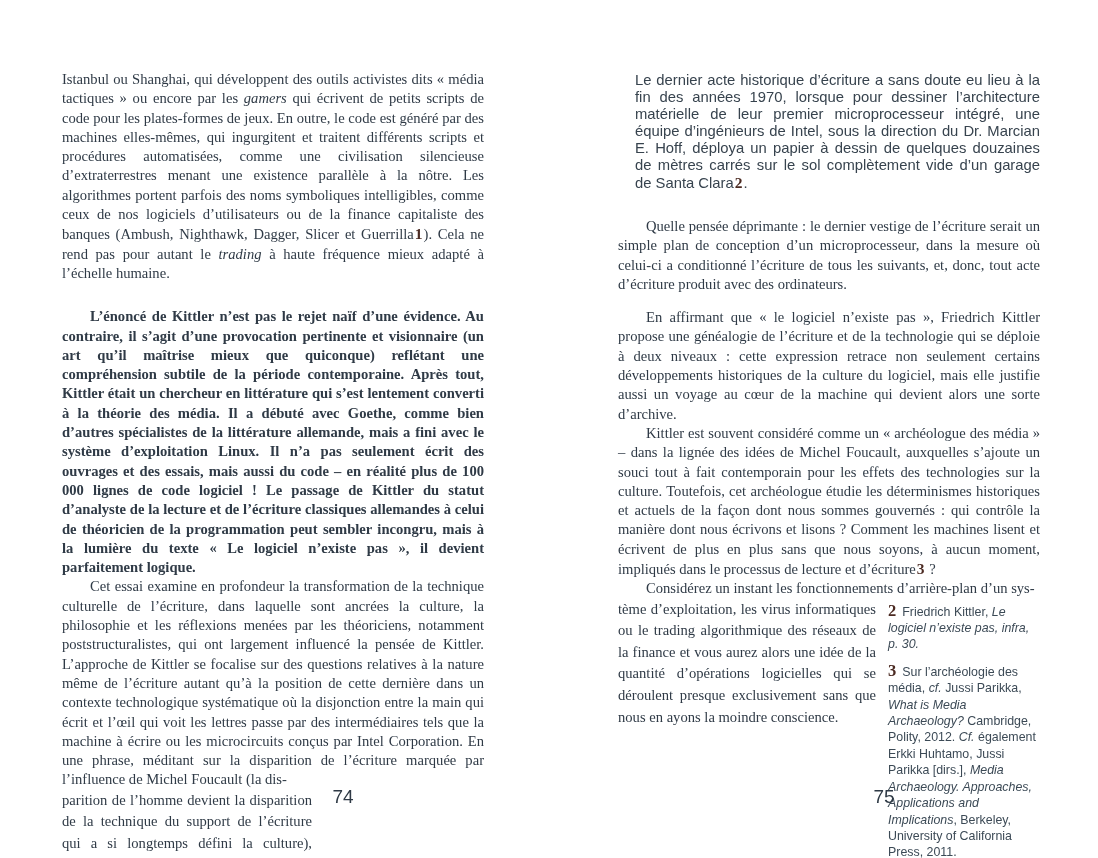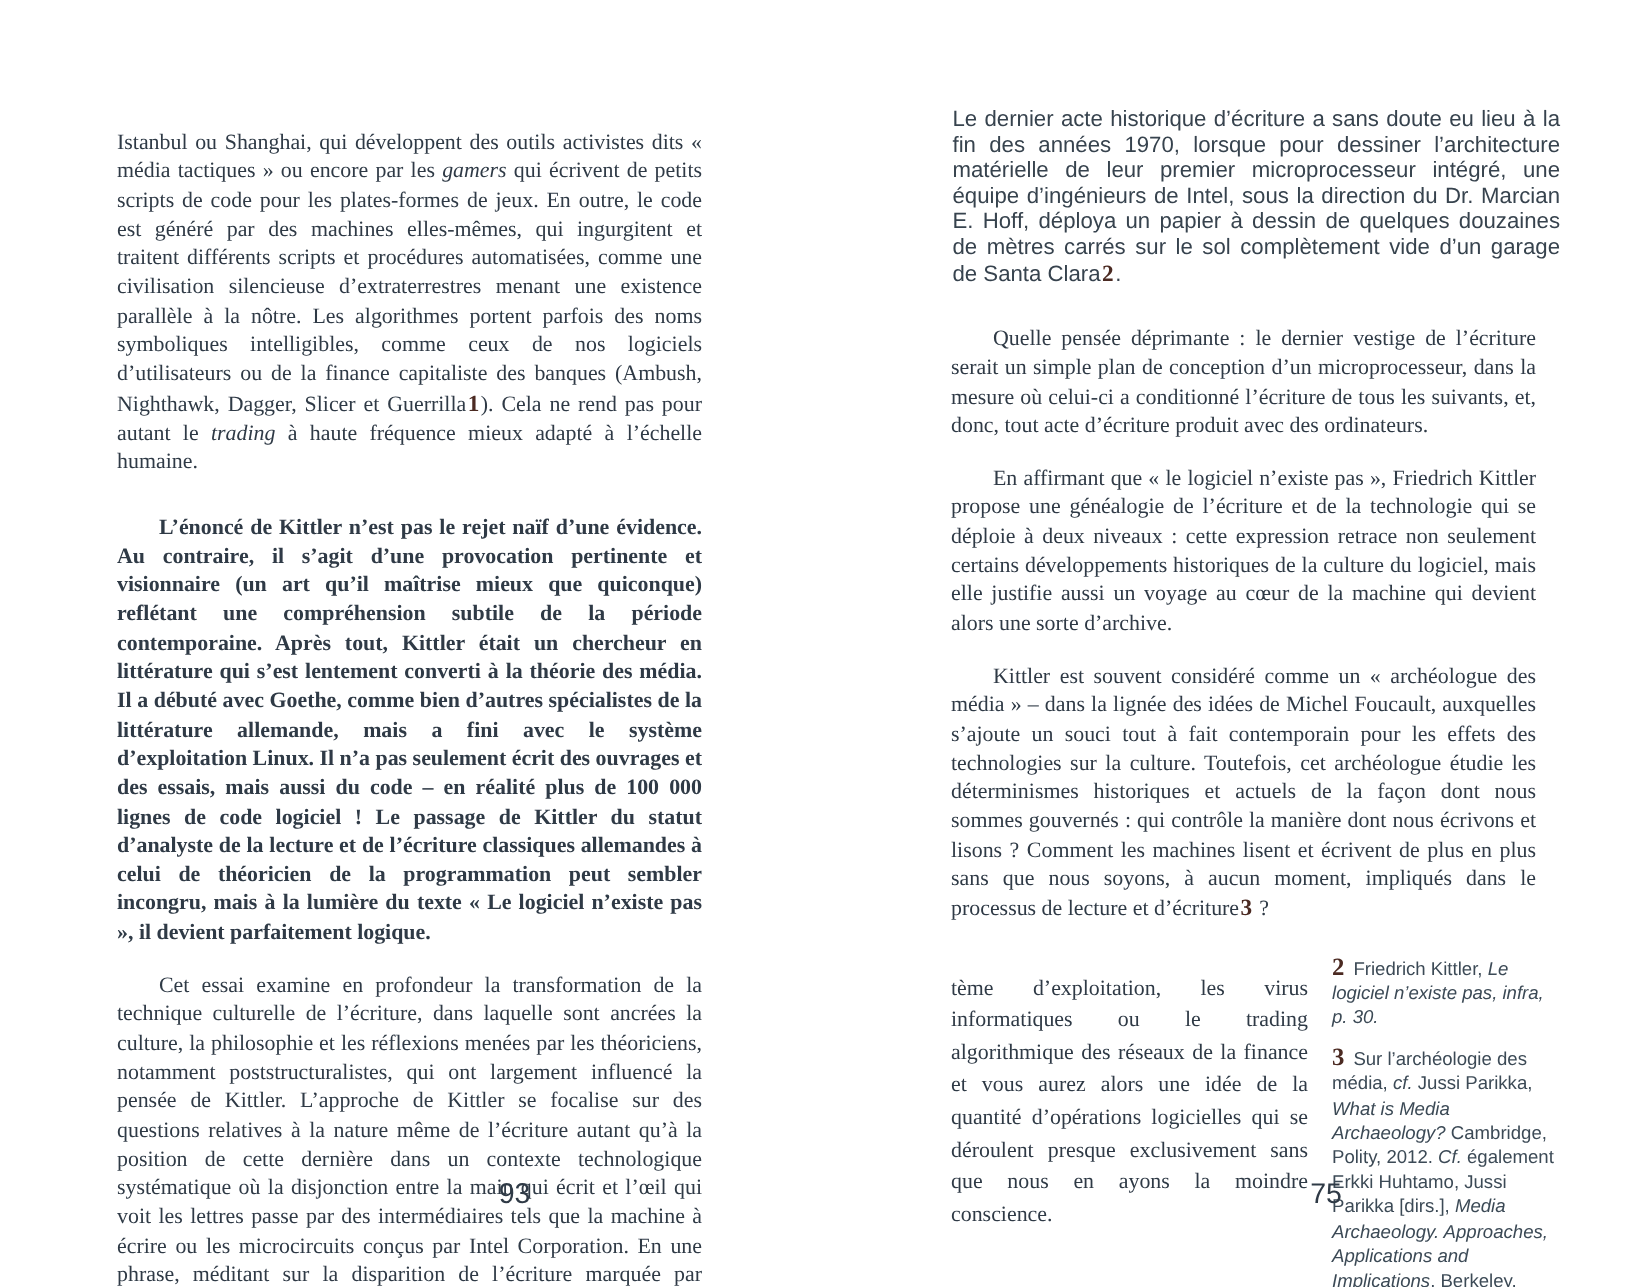--- a/index.html
+++ b/index.html
@@ -8,21 +8,21 @@
     width:1098px;height:858px;
     background:#ffffff;
     overflow:hidden;
     font-family:"Liberation Serif", serif;
   }
   .page{position:absolute;top:70px;width:422px;height:760px;}
   .page.left{left:62px;}
   .page.right{left:618px;}
 
   .body{
-    margin:16px;
+    margin:0;
     font-size:14.6px;
     line-height:19.3px;
     color:#2f3a46;
     text-align:justify;
     hyphens:auto;
     -webkit-hyphens:auto;
   }
   .indent{text-indent:28px;}
   .gap-top{margin-top:24px;font-weight:bold;}
   .gap-top-sm{margin-top:14px;}
@@ -92,28 +92,29 @@
 
 <div class="spread">
 
   <section class="page left">
     <p class="body"><span>Istanbul ou Shanghai, qui développent des outils activistes dits « média tactiques » ou encore par les </span><span class="it">gamers</span><span> qui écrivent de petits scripts de code pour les plates-formes de jeux. En outre, le code est généré par des machines elles-mêmes, qui ingurgitent et traitent différents scripts et procédures automatisées, comme une civilisation silencieuse d’extraterrestres menant une existence parallèle à la nôtre. Les algorithmes portent parfois des noms symboliques intelligibles, comme ceux de nos logiciels d’utilisateurs ou de la finance capitaliste des banques (Ambush, Nighthawk, Dagger, Slicer et Guerrilla</span><span class="fnmark">1</span><span>). Cela ne rend pas pour autant le </span><span class="it">trading</span><span> à haute fréquence mieux adapté à l’échelle humaine.</span></p>
     <p class="body indent gap-top"><span>L’énoncé de Kittler n’est pas le rejet naïf d’une évidence. Au contraire, il s’agit d’une provocation pertinente et visionnaire (un art qu’il maîtrise mieux que quiconque) reflétant une compréhension subtile de la période contemporaine. Après tout, Kittler était un chercheur en littérature qui s’est lentement converti à la théorie des média. Il a débuté avec Goethe, comme bien d’autres spécialistes de la littérature allemande, mais a fini avec le système d’exploitation Linux. Il n’a pas seulement écrit des ouvrages et des essais, mais aussi du code – en réalité plus de 100 000 lignes de code logiciel ! Le passage de Kittler du statut d’analyste de la lecture et de l’écriture classiques allemandes à celui de théoricien de la programmation peut sembler incongru, mais à la lumière du texte « Le logiciel n’existe pas », il devient parfaitement logique.</span></p>
     <p class="body indent"><span>Cet essai examine en profondeur la transformation de la technique culturelle de l’écriture, dans laquelle sont ancrées la culture, la philosophie et les réflexions menées par les théoriciens, notamment poststructuralistes, qui ont largement influencé la pensée de Kittler. L’approche de Kittler se focalise sur des questions relatives à la nature même de l’écriture autant qu’à la position de cette dernière dans un contexte technologique systématique où la disjonction entre la main qui écrit et l’œil qui voit les lettres passe par des intermédiaires tels que la machine à écrire ou les microcircuits conçus par Intel Corporation. En une phrase, méditant sur la disparition de l’écriture marquée par l’influence de Michel Foucault (la dis-</span></p>
     <div class="wrap-row">
       <p class="body narrow"><span>parition de l’homme devient la disparition de la technique du support de l’écriture qui a si longtemps défini la culture), Kittler écrit :</span></p>
     </div>
-    <div class="pagenum">93</div>
+    <div class="pagenum">74</div>
   </section>
 
   <section class="page right">
     <p class="quote"><span>Le dernier acte historique d’écriture a sans doute eu lieu à la fin des années 1970, lorsque pour dessiner l’architecture matérielle de leur premier microprocesseur intégré, une équipe d’ingénieurs de Intel, sous la direction du Dr. Marcian E. Hoff, déploya un papier à dessin de quelques douzaines de mètres carrés sur le sol complètement vide d’un garage de Santa Clara</span><span class="fnmark">2</span><span>.</span></p>
     <p class="body indent"><span>Quelle pensée déprimante : le dernier vestige de l’écriture serait un simple plan de conception d’un microprocesseur, dans la mesure où celui-ci a conditionné l’écriture de tous les suivants, et, donc, tout acte d’écriture produit avec des ordinateurs.</span></p>
     <p class="body indent gap-top-sm"><span>En affirmant que « le logiciel n’existe pas », Friedrich Kittler propose une généalogie de l’écriture et de la technologie qui se déploie à deux niveaux : cette expression retrace non seulement certains développements historiques de la culture du logiciel, mais elle justifie aussi un voyage au cœur de la machine qui devient alors une sorte d’archive.</span></p>
     <p class="body indent"><span>Kittler est souvent considéré comme un « archéologue des média » – dans la lignée des idées de Michel Foucault, auxquelles s’ajoute un souci tout à fait  contemporain pour les effets des technologies sur la culture. Toutefois, cet archéologue étudie les déterminismes historiques et actuels de la façon dont nous sommes gouvernés : qui contrôle la manière dont nous écrivons et lisons ? Comment les machines lisent et écrivent de plus en plus sans que nous soyons, à aucun moment, impliqués dans le processus de lecture et d’écriture</span><span class="fnmark">3</span><span> ?</span></p>
+    <p class="body indent"><span>Considérez un instant les fonctionnements d’arrière-plan d’un sys-</span></p>
     <div class="wrap-row">
       <p class="body narrow-r"><span>tème d’exploitation, les virus informatiques ou le trading algorithmique des réseaux de la finance et vous aurez alors une idée de la quantité d’opérations logicielles qui se déroulent presque exclusivement sans que nous en ayons la moindre conscience.</span></p>
       <div class="fncol">
         <aside class="footnote"><span class="fnlead">2</span><span>Friedrich Kittler, </span><span class="it">Le logiciel n’existe pas, infra, p. 30.</span></aside>
         <aside class="footnote"><span class="fnlead">3</span><span>Sur l’archéologie des média, </span><span class="it">cf.</span><span> Jussi Parikka, </span><span class="it">What is Media Archaeology?</span><span> Cambridge, Polity, 2012. </span><span class="it">Cf.</span><span> également Erkki Huhtamo, Jussi Parikka [dirs.], </span><span class="it">Media Archaeology. Approaches, Applications and Implications</span><span>, Berkeley, University of California Press, 2011.</span></aside>
       </div>
     </div>
     <div class="pagenum">75</div>
   </section>
 

